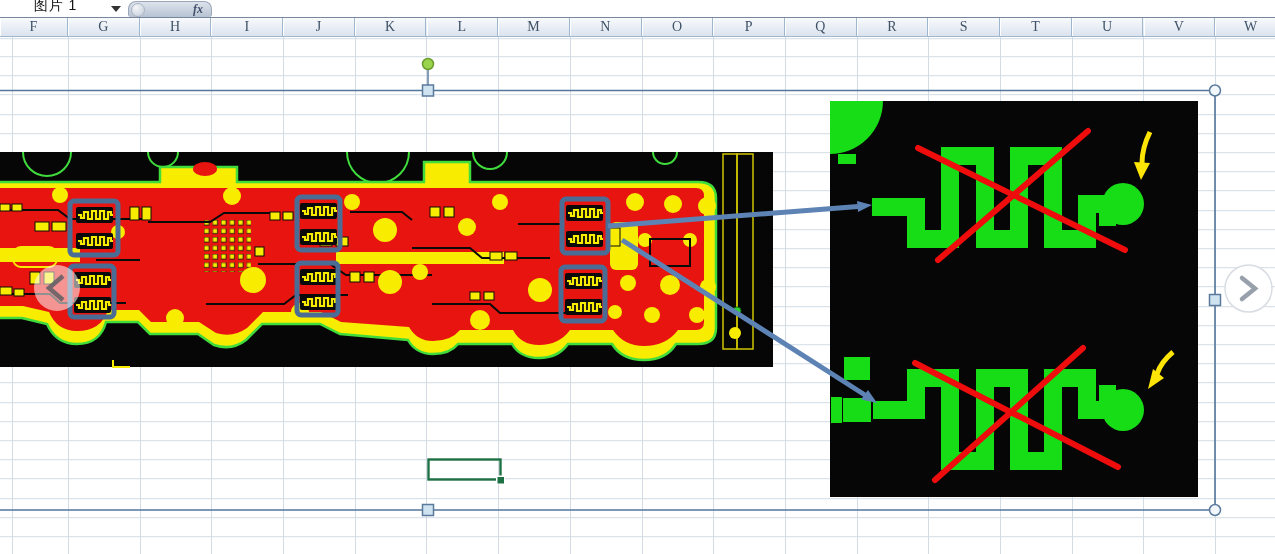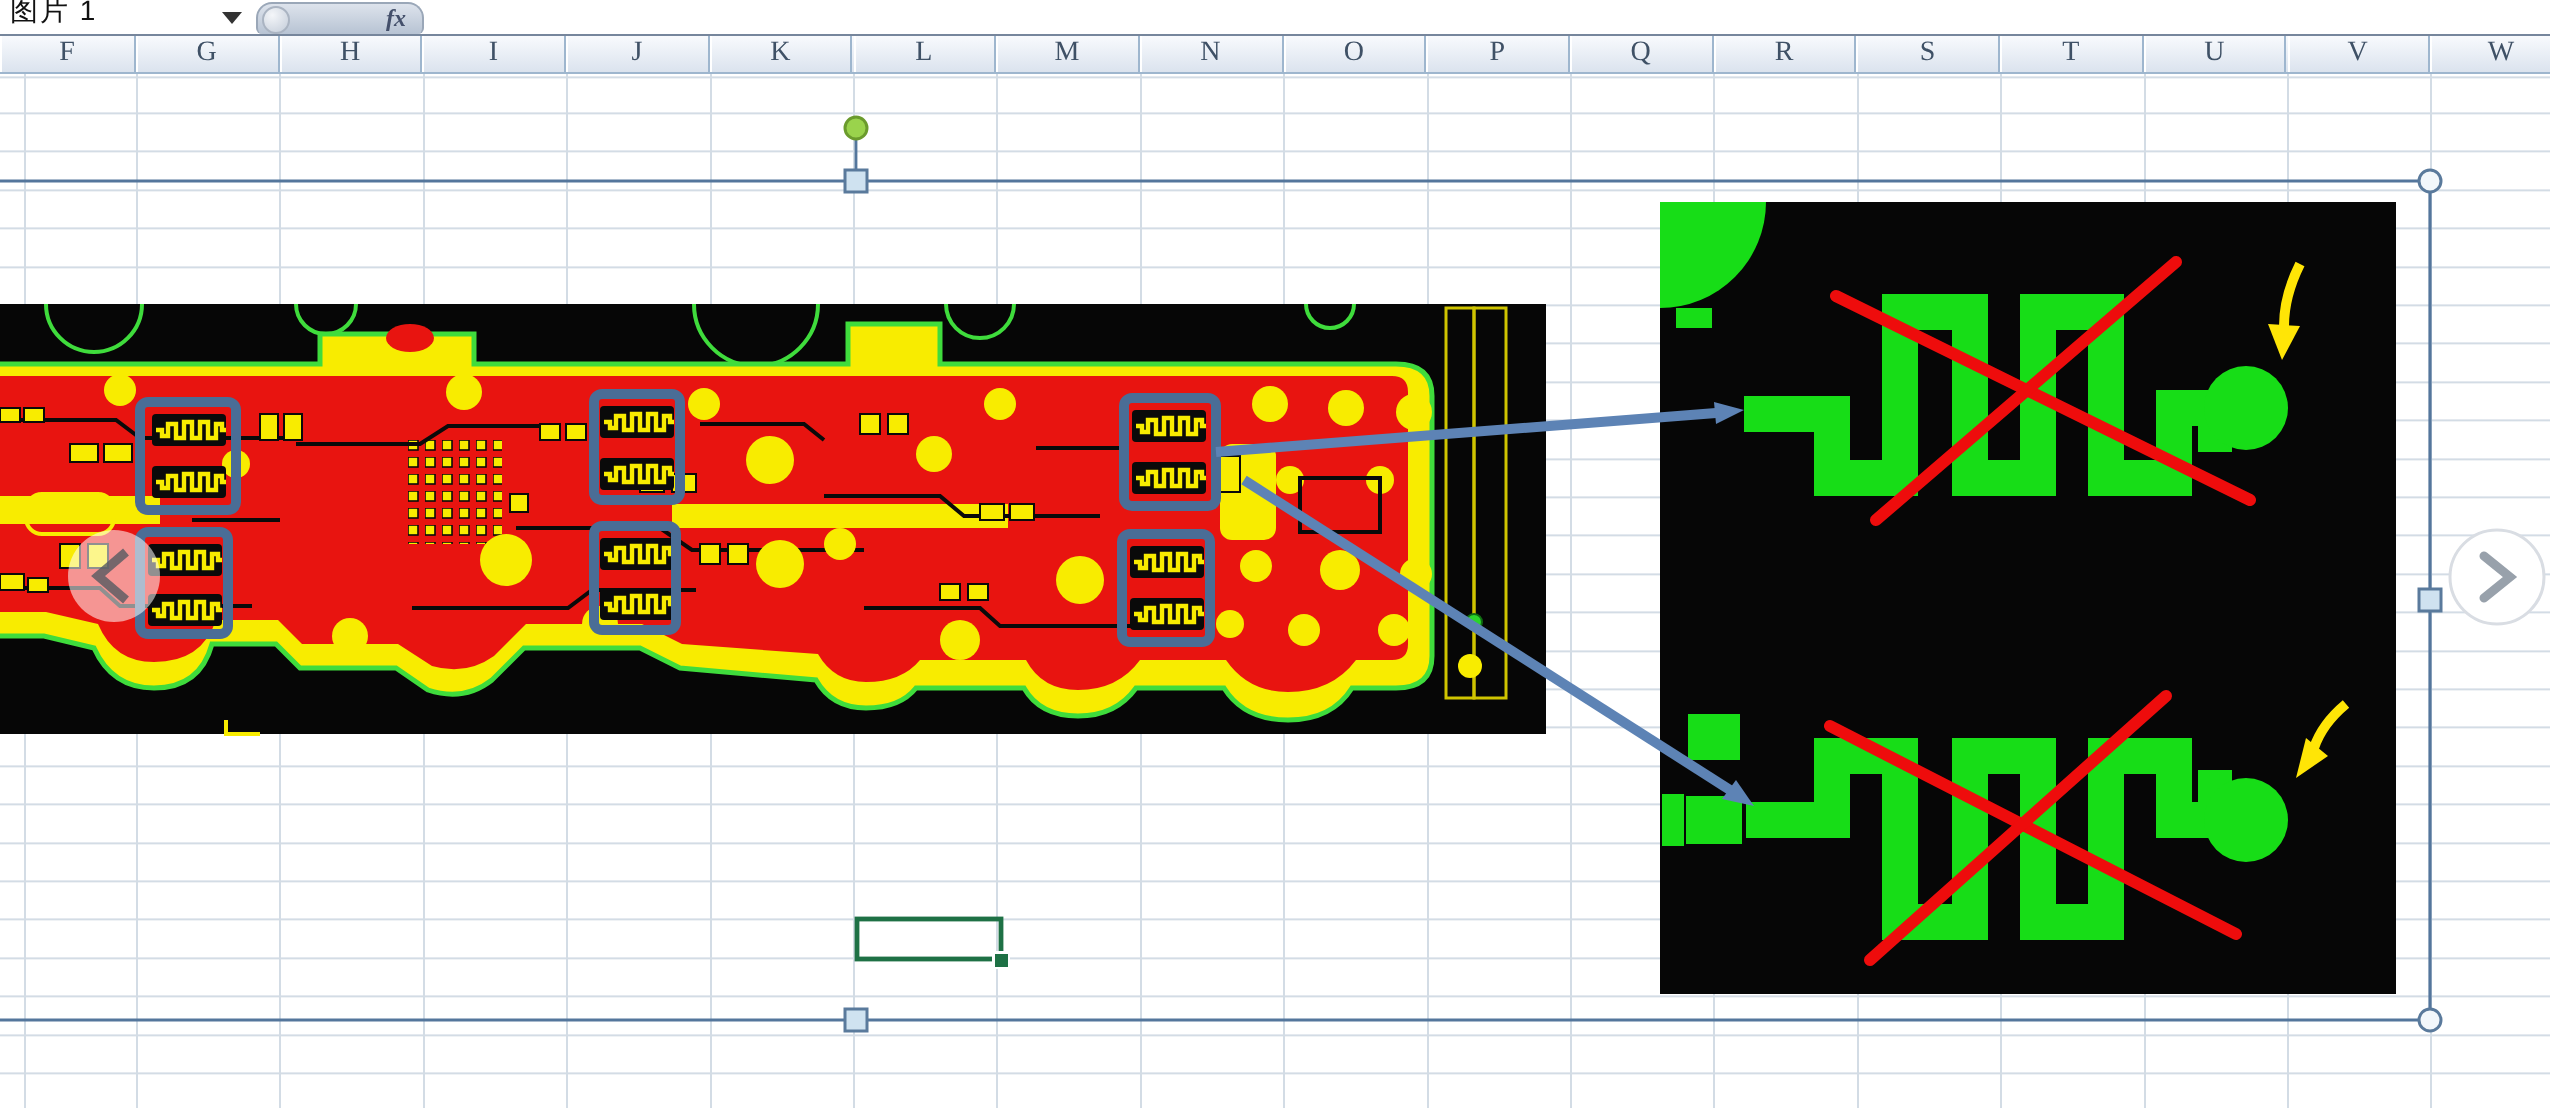--- a/index.html
+++ b/index.html
@@ -1,21 +1,21 @@
 <!DOCTYPE html>
 <html style="--grid_line: #d3dce5; --header_grad_top: #f8fafd; --header_grad_bottom: #dbe3ee; --header_border: #9eb6ce; --header_top_line: #76869c; --header_text: #3f5166; --pcb_black: #060606; --pcb_red: #e81410; --pcb_yellow: #f8ec00; --pcb_green: #3fdc3c; --trace_green: #17dd17; --cross_red: #ee0c0c; --arrow_yellow: #ffe506; --arrow_blue: #5d83b5; --highlight_blue: #4a6d96; --selection_border: #54769c; --handle_fill: #cfe2f0; --handle_border: #5a7a9c; --rotation_green: #9ad34c; --cell_green: #1e7145; --chevron_gray: #98a1ab;"><head>
 <meta charset="utf-8">
 <style>
   html,body{margin:0;padding:0;background:#fff;}
   body{width:1275px;height:554px;overflow:hidden;position:relative;
        font-family:"Liberation Sans",sans-serif;}
 
   
   .toolbar{position:absolute;left:0;top:0;width:1275px;height:17px;background:#fff;
-           border-bottom:1px solid #9fb2c8;display:flex;align-items:flex-end;}
+           border-bottom:1px solid #9fb2c8;display:flex;align-items:flex-end;text-align:center;}
   .name-box{width:106px;height:17px;overflow:hidden;}
   .name-box span{display:block;margin-top:-3px;margin-left:5px;font-size:14px;color:#111;
                  letter-spacing:1px;white-space:nowrap;}
   .name-dd{width:20px;height:17px;position:relative;cursor:pointer;}
   .tri{position:absolute;left:5px;top:6px;width:0;height:0;
        border-left:5px solid transparent;border-right:5px solid transparent;
        border-top:6px solid #333;}
   .fx-pill{width:82px;height:15px;margin-left:2px;border-radius:8px 8px 3px 3px;
            background:linear-gradient(#dde3ec,#b7c3d3);border:1px solid #9aa7b8;border-bottom:none;
            display:flex;align-items:center;position:relative;gap:17px;}

